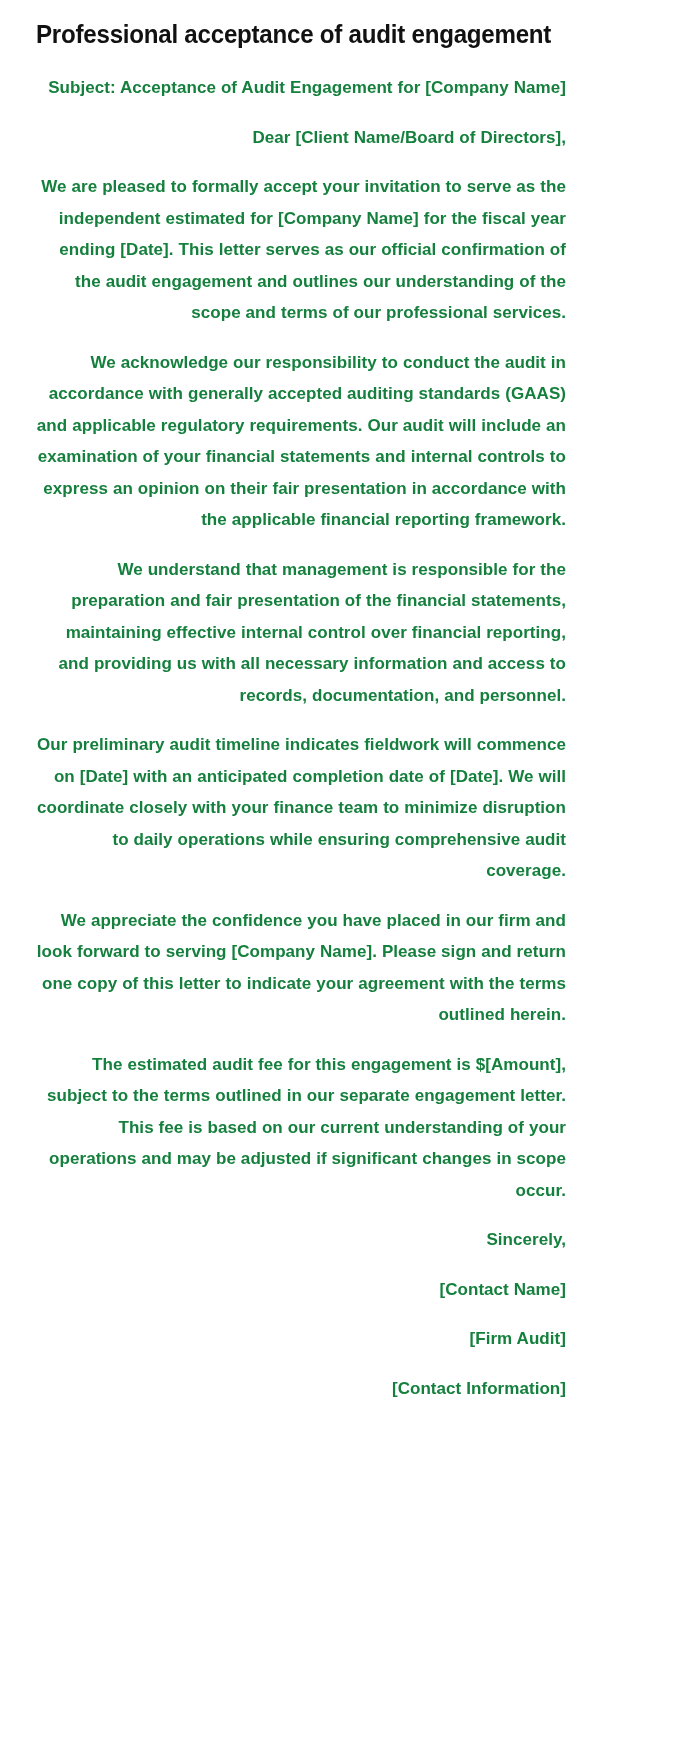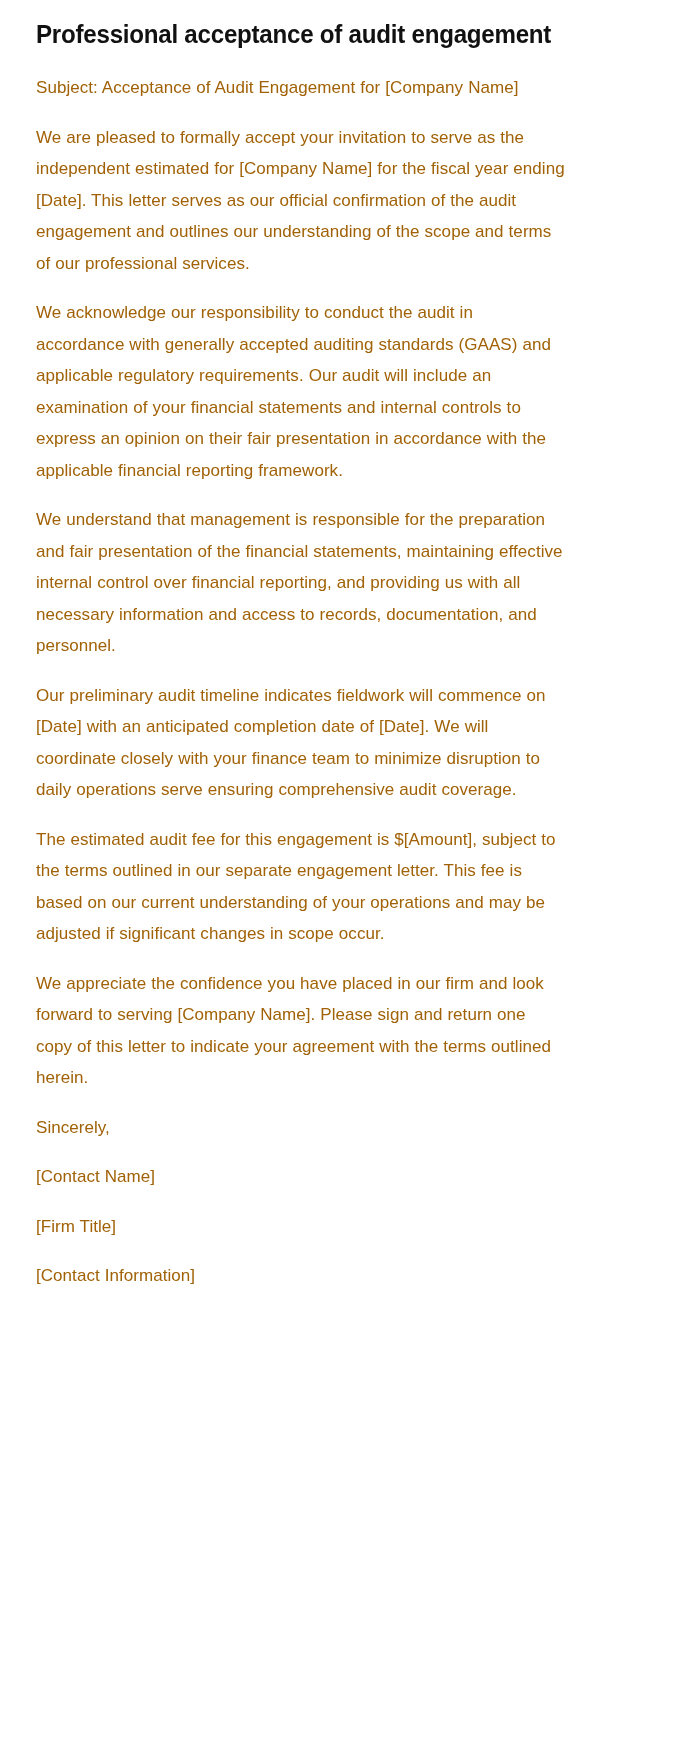--- a/index.html
+++ b/index.html
@@ -34,60 +34,61 @@
     letter-spacing: -0.25px;
     color: #111111;
     margin: 0 0 22px 0;
     transform: scaleX(0.965);
     transform-origin: left center;
     white-space: nowrap;
   }
   .para {
     font-size: 17px;
     line-height: 31.5px;
-    font-weight: 400;
-    color: #a16207;
+    font-weight: 700;
+    color: #15803d;
     margin: 0 0 18px 0;
     letter-spacing: 0.05px;
-    text-align: left;
+    text-align: right;
     word-spacing: 0.2px;
   }
   .para.sig {
     margin-bottom: 18px;
   }
   .para:last-child {
     margin-bottom: 0;
   }
 </style>
 </head>
 <body>
 
 <div class="page">
   <article class="doc">
 
     <h1 class="doc-title">Professional acceptance of audit engagement</h1>
 
     <p class="para">Subject: Acceptance of Audit Engagement for [Company Name]</p>
 
+    <p class="para">Dear [Client Name/Board of Directors],</p>
 
     <p class="para">We are pleased to formally accept your invitation to serve as the independent estimated for [Company Name] for the fiscal year ending [Date]. This letter serves as our official confirmation of the audit engagement and outlines our understanding of the scope and terms of our professional services.</p>
 
     <p class="para">We acknowledge our responsibility to conduct the audit in accordance with generally accepted auditing standards (GAAS) and applicable regulatory requirements. Our audit will include an examination of your financial statements and internal controls to express an opinion on their fair presentation in accordance with the applicable financial reporting framework.</p>
 
     <p class="para">We understand that management is responsible for the preparation and fair presentation of the financial statements, maintaining effective internal control over financial reporting, and providing us with all necessary information and access to records, documentation, and personnel.</p>
 
-    <p class="para">Our preliminary audit timeline indicates fieldwork will commence on [Date] with an anticipated completion date of [Date]. We will coordinate closely with your finance team to minimize disruption to daily operations serve ensuring comprehensive audit coverage.</p>
+    <p class="para">Our preliminary audit timeline indicates fieldwork will commence on [Date] with an anticipated completion date of [Date]. We will coordinate closely with your finance team to minimize disruption to daily operations while ensuring comprehensive audit coverage.</p>
+
+    <p class="para">We appreciate the confidence you have placed in our firm and look forward to serving [Company Name]. Please sign and return one copy of this letter to indicate your agreement with the terms outlined herein.</p>
 
     <p class="para">The estimated audit fee for this engagement is $[Amount], subject to the terms outlined in our separate engagement letter. This fee is based on our current understanding of your operations and may be adjusted if significant changes in scope occur.</p>
-
-    <p class="para">We appreciate the confidence you have placed in our firm and look forward to serving [Company Name]. Please sign and return one copy of this letter to indicate your agreement with the terms outlined herein.</p>
 
     <p class="para sig">Sincerely,</p>
 
     <p class="para sig">[Contact Name]</p>
 
 
-    <p class="para sig">[Firm Title]</p>
+    <p class="para sig">[Firm Audit]</p>
 
     <p class="para sig">[Contact Information]</p>
 
   </article>
 </div>
 
 </body></html>

